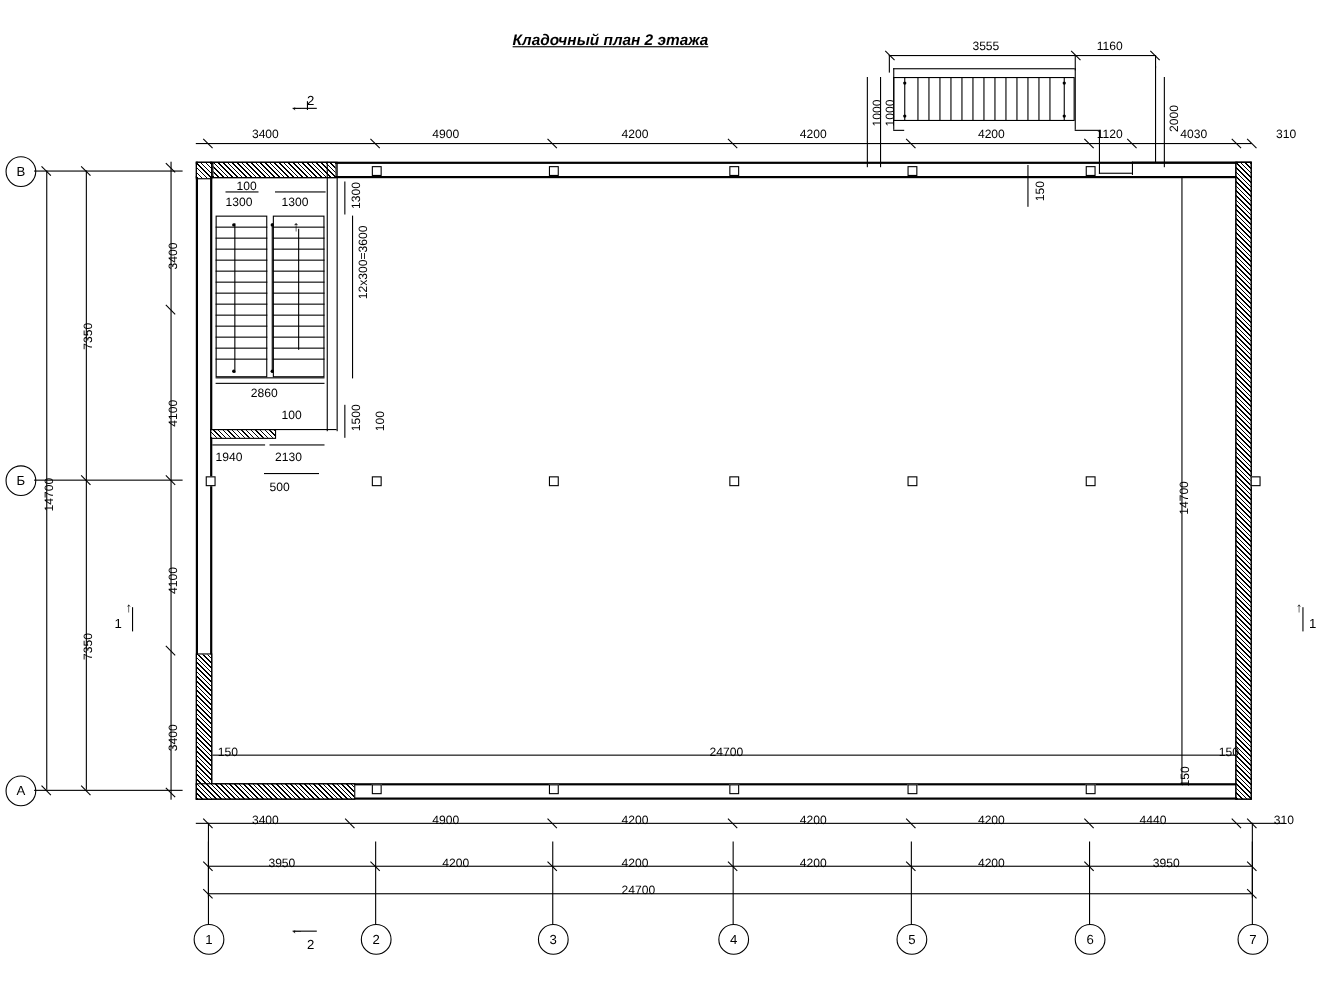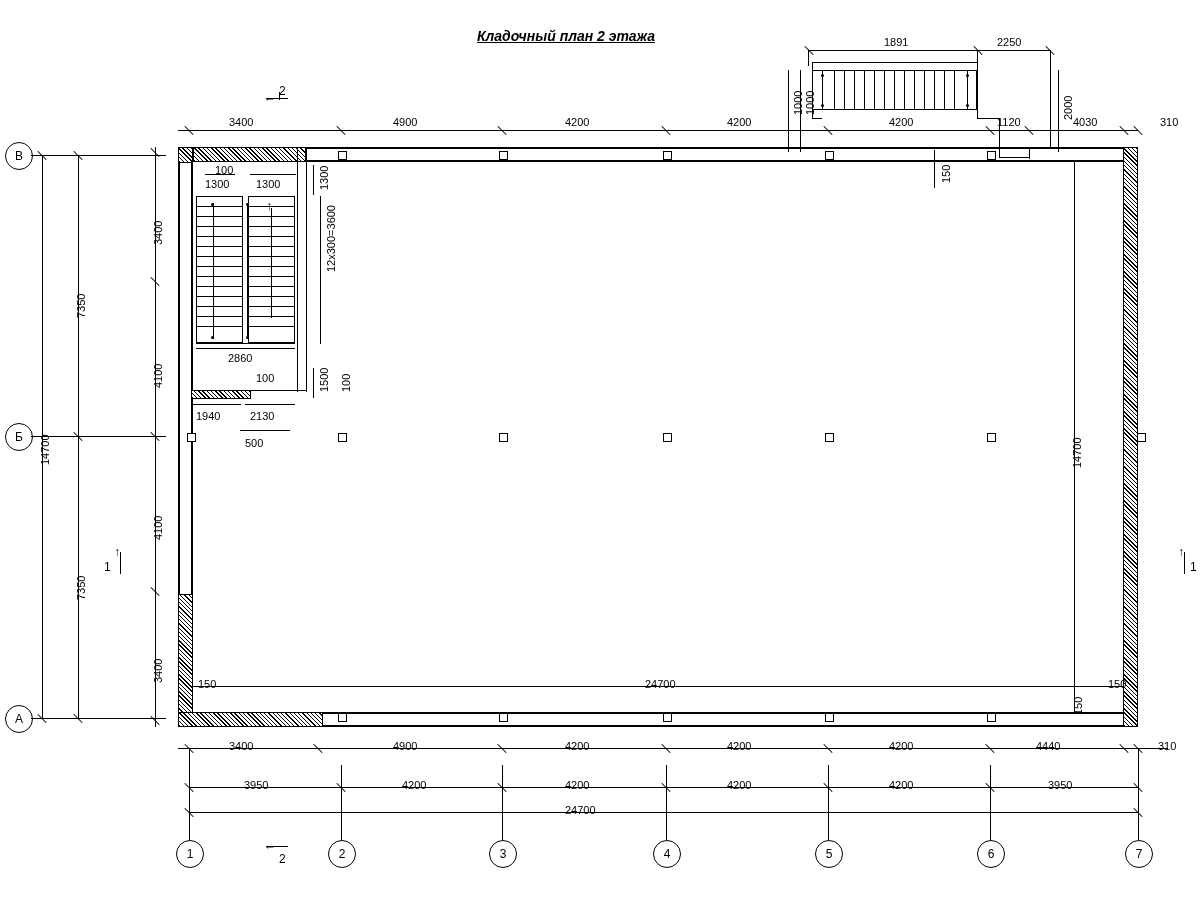--- a/index.html
+++ b/index.html
@@ -1,19 +1,19 @@
 <!DOCTYPE html>
 <html><head>
 <meta charset="utf-8">
 <style>
   html,body{margin:0;padding:0;background:#ffffff;}
   body{font-family:"Liberation Sans", sans-serif;}
   #sheet{position:relative;width:1200px;height:900px;background:#fff;overflow:hidden;}
   .t{position:absolute;font-size:11px;color:#000;white-space:nowrap;}
-  .title{font-size:14px;font-style:italic;font-weight:bold;text-decoration:underline;margin-left:11px;}
+  .title{font-size:14px;font-style:italic;font-weight:bold;text-decoration:underline;}
   .ln{position:absolute;background:#000;}
   .hl{height:1px;}
   .vl{width:1px;}
   .rot{transform-origin:0 0;transform:rotate(-90deg);}
   .circ{position:absolute;border:1px solid #000;border-radius:50%;width:26px;height:26px;
         display:flex;align-items:center;justify-content:center;font-size:12px;}
   .sq{position:absolute;border:1px solid #000;background:#fff;width:7px;height:7px;}
   .tick{position:absolute;width:12px;height:1px;background:#000;transform-origin:center;transform:rotate(45deg);}
   .hatch{position:absolute;background:
      repeating-linear-gradient(45deg,#000 0 1px,#fff 1px 3px);
@@ -185,22 +185,22 @@
   <div class="t" style="left:727px;top:116px;">4200</div>
   <div class="t" style="left:889px;top:116px;">4200</div>
   <div class="t" style="left:997px;top:116px;">1120</div>
   <div class="t" style="left:1073px;top:116px;">4030</div>
   <div class="t" style="left:1160px;top:116px;">310</div>
 
   <div class="ln hl" style="left:808px;top:50px;width:242px;"></div>
   <div class="tick" style="left:803px;top:50px;"></div>
   <div class="tick" style="left:972px;top:50px;"></div>
   <div class="tick" style="left:1044px;top:50px;"></div>
-  <div class="t" style="left:884px;top:36px;">1891</div>
-  <div class="t" style="left:997px;top:36px;">2250</div>
+  <div class="t" style="left:884px;top:36px;">3555</div>
+  <div class="t" style="left:997px;top:36px;">1160</div>
   <div class="ln vl" style="left:808px;top:50px;height:16px;"></div>
   <div class="ln vl" style="left:977px;top:50px;height:14px;"></div>
   <div class="ln vl" style="left:1050px;top:50px;height:12px;"></div>
 
   <div class="t rot" style="left:792px;top:115px;">1000</div>
   <div class="t rot" style="left:804px;top:115px;">1000</div>
   <div class="t rot" style="left:1062px;top:120px;">2000</div>
   <div class="t rot" style="left:940px;top:183px;">150</div>
   <div class="ln vl" style="left:788px;top:70px;height:82px;"></div>
   <div class="ln vl" style="left:800px;top:70px;height:82px;"></div>

